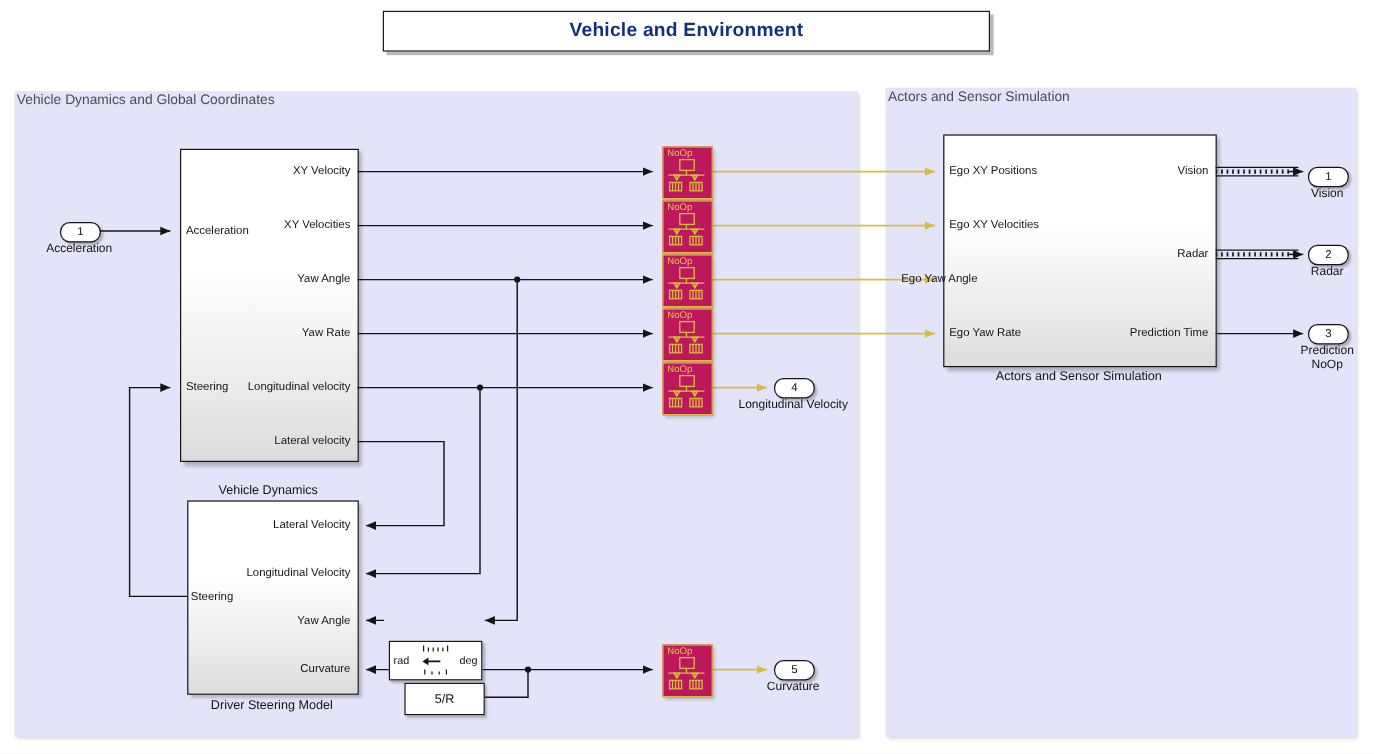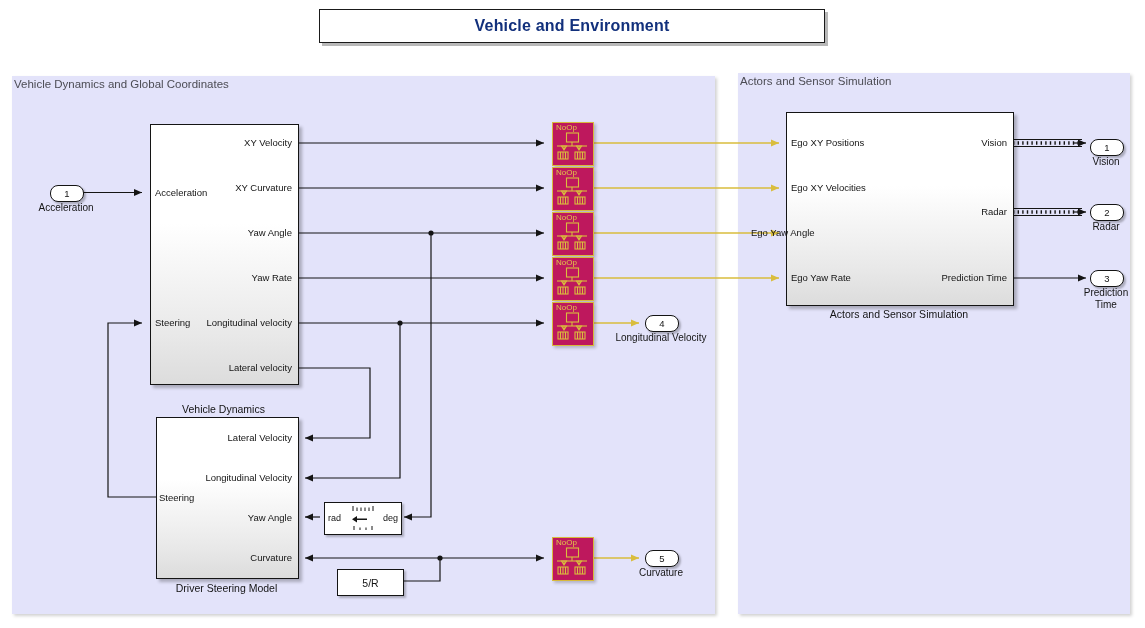--- a/index.html
+++ b/index.html
@@ -66,20 +66,21 @@
     overflow:hidden;
   }
   .noop .nolabel{
     position:absolute;left:3px;top:1px;font-size:8px;color:#e0c64a;line-height:1;
   }
 
   
   .conv{
     position:absolute;border:1.3px solid #141414;background:#ffffff;
     box-shadow:2px 2px 2px rgba(0,0,0,0.25);
+    margin-top:32px;
   }
   .conv .cl{position:absolute;font-size:9px;color:#141414;line-height:1;}
 
   
   .gainbox{
     position:absolute;border:1.3px solid #141414;background:#ffffff;
     box-shadow:2px 2px 2px rgba(0,0,0,0.25);
     display:flex;align-items:center;justify-content:center;
   }
   .gainbox span{font-size:10.5px;color:#141414;}
@@ -163,21 +164,21 @@
 
   <div class="portblk" style="left:50px;top:185px;">
     <span>1</span>
   </div>
   <div class="port-caption" style="left:6px;top:202px;width:120px;">Acceleration</div>
 
   <div class="subsys" style="left:150px;top:124px;width:147px;height:259px;"></div>
   <div class="port-label in" style="left:155px;top:188px;">Acceleration</div>
   <div class="port-label in" style="left:155px;top:318px;">Steering</div>
   <div class="port-label out" style="left:157px;top:138px;width:135px;">XY Velocity</div>
-  <div class="port-label out" style="left:157px;top:183px;width:135px;">XY Curvature</div>
+  <div class="port-label out" style="left:157px;top:183px;width:135px;">XY Velocities</div>
   <div class="port-label out" style="left:157px;top:228px;width:135px;">Yaw Angle</div>
   <div class="port-label out" style="left:157px;top:273px;width:135px;">Yaw Rate</div>
   <div class="port-label out" style="left:157px;top:318px;width:135px;">Longitudinal velocity</div>
   <div class="port-label out" style="left:157px;top:363px;width:135px;">Lateral velocity</div>
   <div class="blk-caption" style="left:150px;top:388px;width:147px;margin-top:15px;">Vehicle Dynamics</div>
 
   <div class="subsys" style="left:156px;top:417px;width:141px;height:160px;"></div>
   <div class="port-label in" style="left:159px;top:493px;">Steering</div>
   <div class="port-label out" style="left:160px;top:433px;width:132px;">Lateral Velocity</div>
   <div class="port-label out" style="left:160px;top:473px;width:132px;">Longitudinal Velocity</div>
@@ -332,15 +333,15 @@
 
   <div class="portblk" style="left:1090px;top:204px;">
     <span>2</span>
   </div>
   <div class="port-caption" style="left:1066px;top:221px;width:80px;">Radar</div>
 
   <div class="portblk" style="left:1090px;top:270px;">
     <span>3</span>
   </div>
   <div class="port-caption" style="left:1066px;top:287px;width:80px;">Prediction
-Time</div>
+NoOp</div>
 
 </div>
 
 </body></html>

